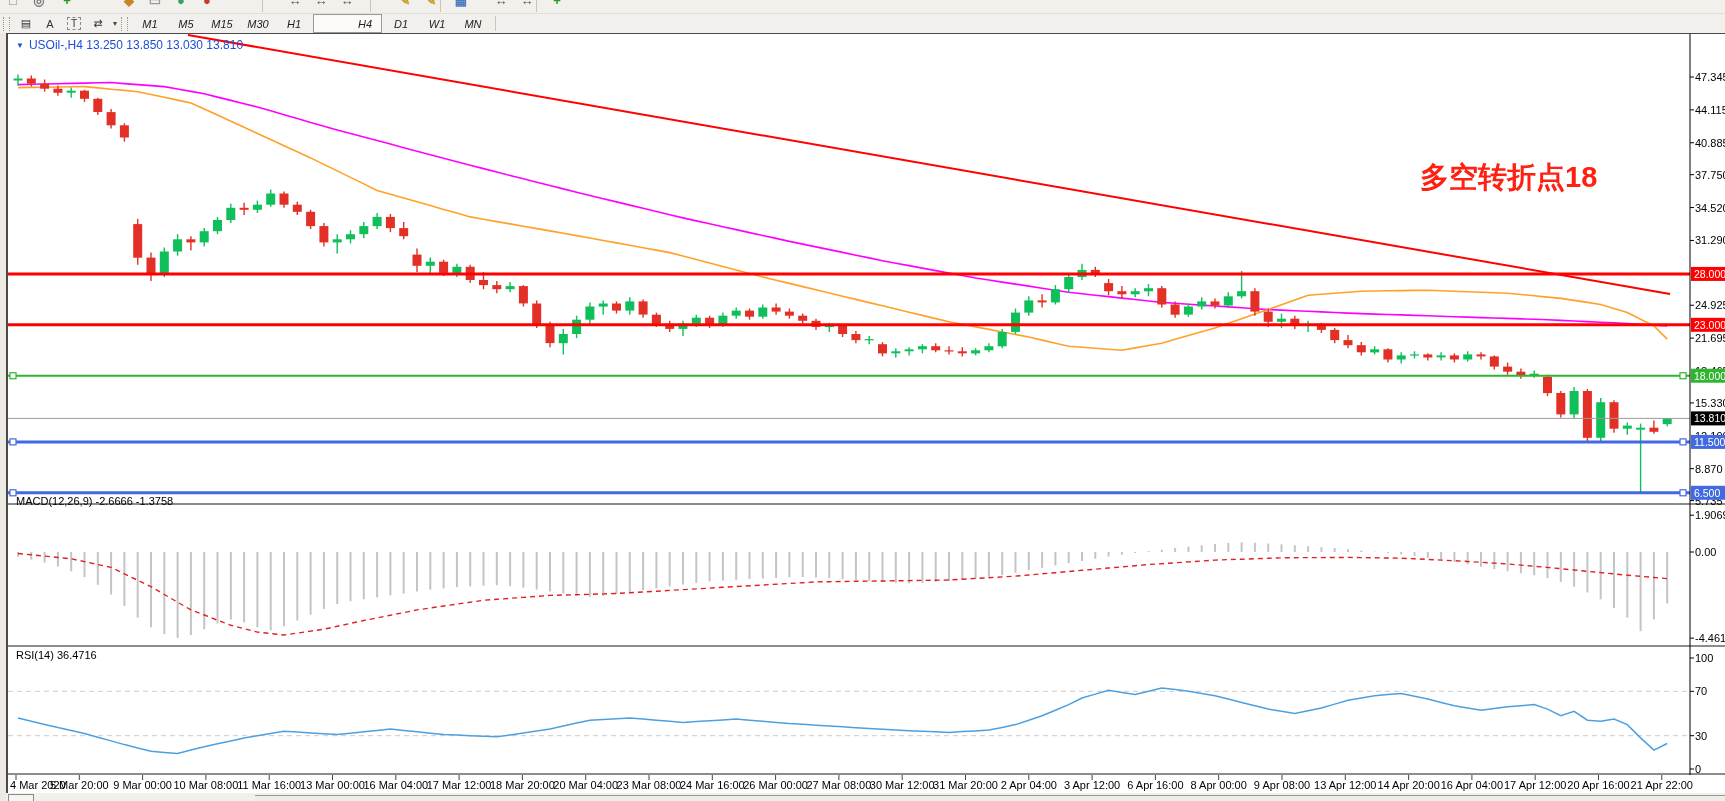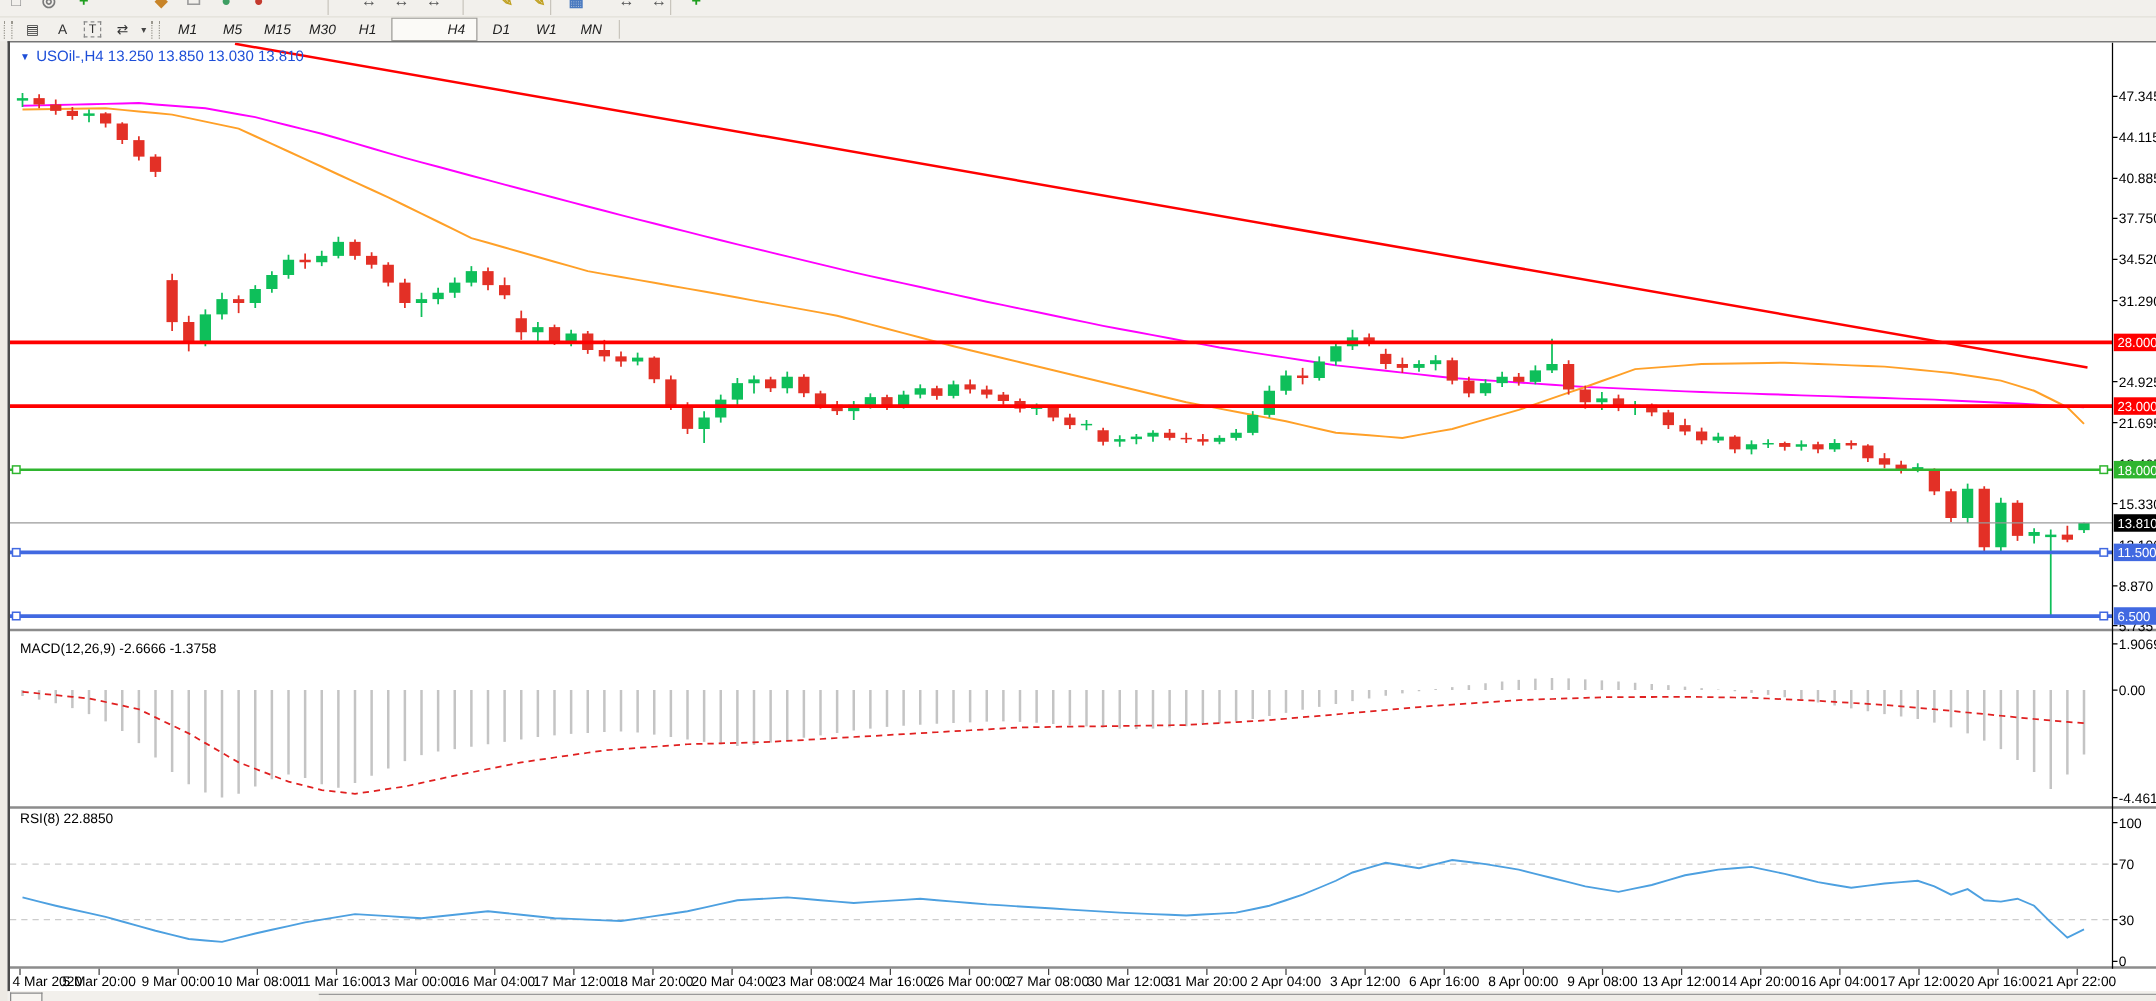--- a/index.html
+++ b/index.html
@@ -22,21 +22,21 @@
   .tfbtn{height:17px;min-width:22px;padding:0 5px;margin:0 1px;font-size:11px;color:#222;
          display:flex;align-items:center;justify-content:center;border:1px solid transparent;cursor:default;font-style:italic;}
   .tfbtn.active{background:#FBFAF7;border:1px solid #9C9A96;padding-left:40px;}
   
   .chartwin{position:absolute;left:6px;top:33px;width:1719px;height:760px;background:#FFFFFF;
             border-left:2px solid #4A4A4A;border-top:1px solid #4A4A4A;box-sizing:border-box;}
   .chartwin svg{position:absolute;left:0;top:0;}
   .chart-title{position:absolute;left:8px;top:4px;font-size:12px;color:#1d4ed8;z-index:5;white-space:nowrap;}
   .chart-title .tri{font-size:8px;vertical-align:1px;margin-right:5px;}
   .ind-label{position:absolute;left:8px;font-size:11px;color:#000;z-index:5;white-space:nowrap;}
-  .macd-label{top:479px;}
+  .macd-label{top:461px;}
   .rsi-label{top:615px;}
   .annot{position:absolute;left:1412px;top:124px;font-size:29px;font-weight:bold;color:#FF2012;z-index:4;white-space:nowrap;}
   
   .bottomstrip{position:absolute;left:6px;top:793px;width:1719px;height:8px;background:#F2F0EC;}
   .tabstub{position:absolute;left:2px;top:1px;width:26px;height:7px;border:1px solid #8a8a8a;border-bottom:none;background:#F7F5F1;box-sizing:border-box;}
   .tabbar{position:absolute;left:249px;top:2px;right:0;height:6px;border-top:1px solid #9a9a9a;background:#EFEDE8;}
 </style>
 </head>
 <body>
 
@@ -597,19 +597,20 @@
       <text x="1463.8999999999999" y="755" font-size="11" fill="#000" text-anchor="middle" font-family="&quot;Liberation Sans&quot;,sans-serif">16 Apr 04:00</text>
       <line x1="1527.1999999999998" y1="741" x2="1527.1999999999998" y2="746" stroke="#444" stroke-width="1"></line>
       <text x="1527.1999999999998" y="755" font-size="11" fill="#000" text-anchor="middle" font-family="&quot;Liberation Sans&quot;,sans-serif">17 Apr 12:00</text>
       <line x1="1590.5" y1="741" x2="1590.5" y2="746" stroke="#444" stroke-width="1"></line>
       <text x="1590.5" y="755" font-size="11" fill="#000" text-anchor="middle" font-family="&quot;Liberation Sans&quot;,sans-serif">20 Apr 16:00</text>
       <line x1="1653.8" y1="741" x2="1653.8" y2="746" stroke="#444" stroke-width="1"></line>
       <text x="1653.8" y="755" font-size="11" fill="#000" text-anchor="middle" font-family="&quot;Liberation Sans&quot;,sans-serif">21 Apr 22:00</text>
     </svg>
   <div class="chart-title"><span class="tri">▼</span><span>USOil-,H4  13.250 13.850 13.030 13.810</span></div>
   <div class="ind-label macd-label">MACD(12,26,9) -2.6666 -1.3758</div>
-  <div class="ind-label rsi-label">RSI(8) 22.8850</div>
+  <div class="ind-label rsi-label">RSI(14) 36.4716</div>
+  <div class="annot">多空转折点18</div>
 </div>
 
 <div class="bottomstrip">
   <div class="tabstub"></div>
   <div class="tabbar"></div>
 </div>
 
 </body></html>

